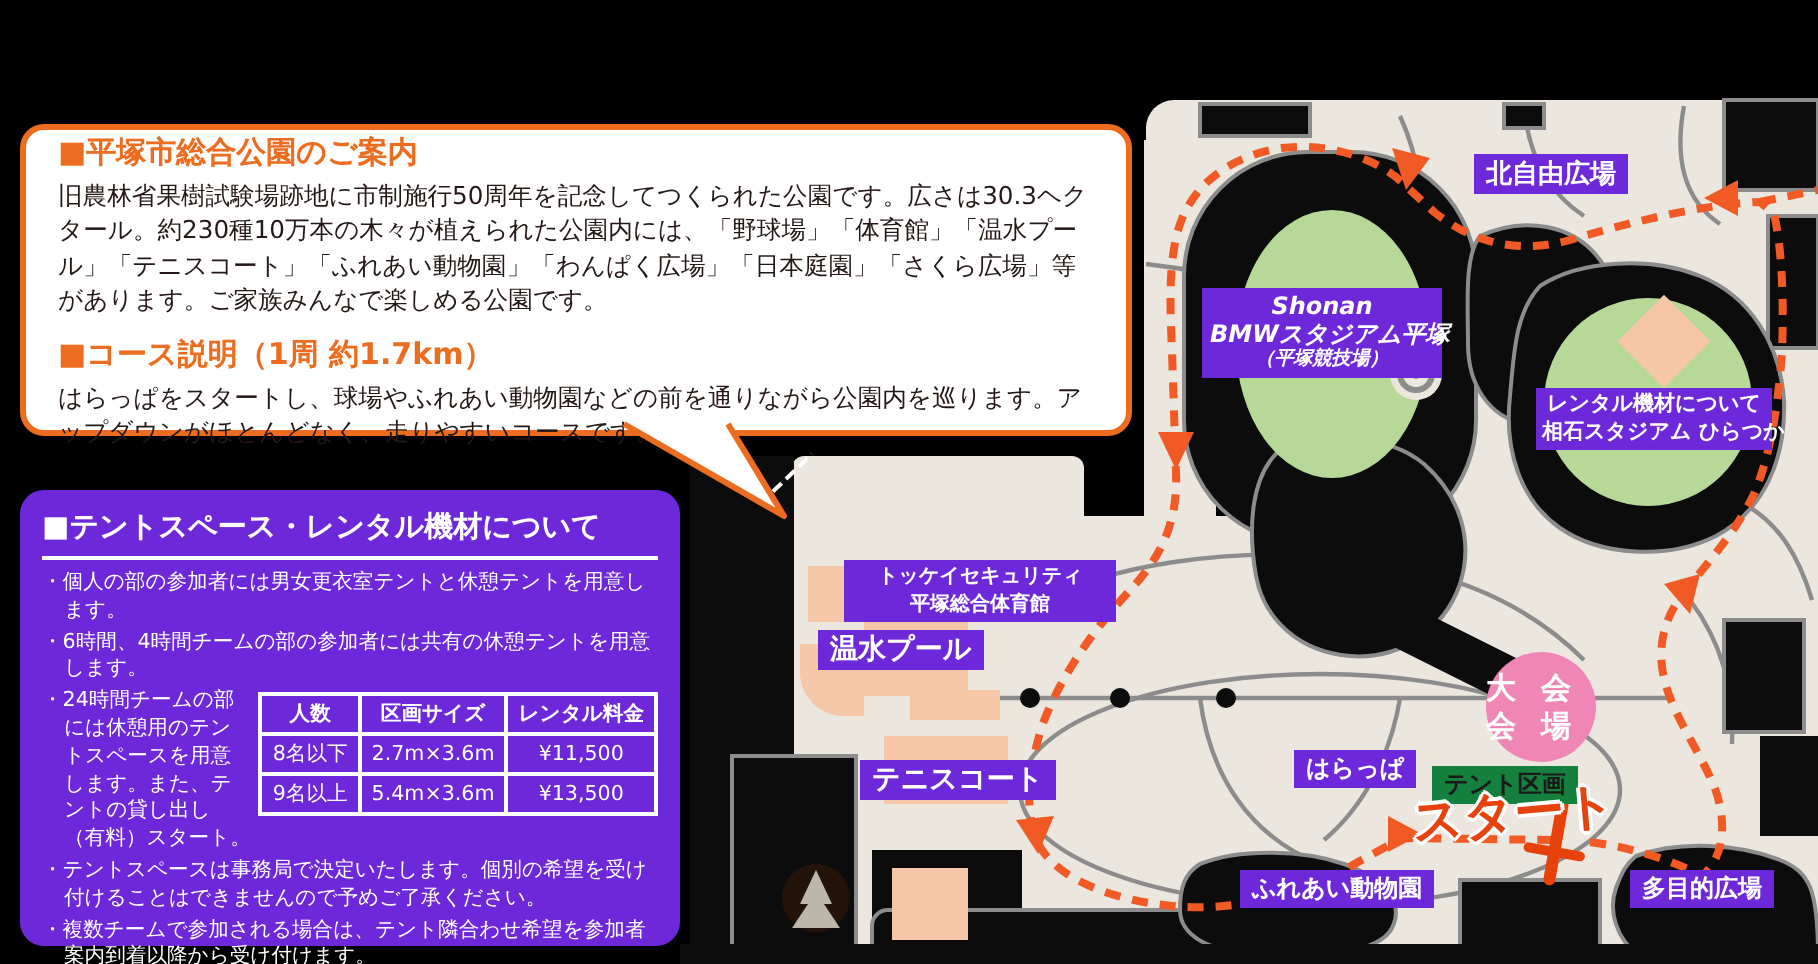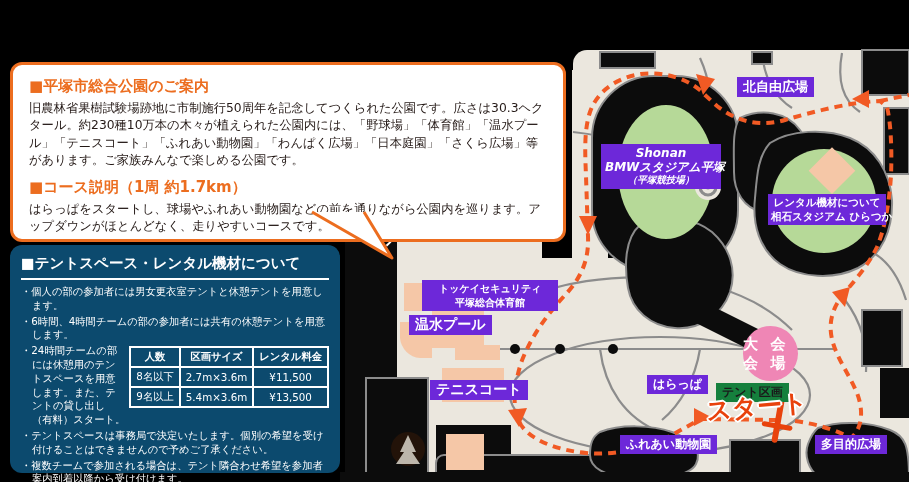--- a/index.html
+++ b/index.html
@@ -5,27 +5,27 @@
   html,body{margin:0;padding:0;background:#000;}
   .page{position:relative;width:909px;height:482px;background:#000;overflow:hidden;
         font-family:"DejaVu Sans",sans-serif;}
   
   .header-bar{position:absolute;left:9px;top:7px;width:891px;height:32px;background:#38b493;
               border-radius:9px;display:flex;align-items:center;justify-content:center;}
   .header-bar .title{color:#fff;font-size:20px;font-weight:bold;letter-spacing:2px;}
   
   .map-svg{position:absolute;left:0;top:0;z-index:1;}
   
-  .info-box{position:absolute;left:10px;top:62px;width:556px;height:180px;background:#fff;
-            border:3px solid #ec6d1f;border-radius:12px;z-index:4;padding:10px 16px;box-sizing:border-box;}
+  .info-box{position:absolute;left:10px;top:62px;width:556px;height:156px;background:#fff;
+            border:3px solid #ec6d1f;border-radius:12px;z-index:4;padding:0 16px;box-sizing:border-box;}
   .info-title{color:#ec6d1f;font-size:15px;font-weight:bold;margin:2px 0 4px 0;}
   .info-body{color:#231815;font-size:12.3px;line-height:1.42;margin:0 0 8px 0;}
   .callout-tail{position:absolute;left:0;top:0;z-index:3;}
   
-  .rental-box{position:absolute;left:10px;top:245px;width:330px;height:228px;background:#0c4a6e;
+  .rental-box{position:absolute;left:10px;top:245px;width:330px;height:228px;background:#6d28d9;
               border-radius:12px;z-index:4;padding:8px 11px;box-sizing:border-box;color:#fff;}
   .rental-title{font-size:14.5px;font-weight:bold;margin:1px 0 5px 0;}
   .rental-hr{border:none;border-top:2px solid #fff;margin:0 0 5px 0;}
   .rental-box p{margin:0 0 2px 0;font-size:10.3px;line-height:1.34;padding-left:11px;text-indent:-11px;}
   .rental-mid{overflow:hidden;}
   .rental-table{float:right;border-collapse:collapse;margin:2px 0 3px 7px;}
   .rental-table td,.rental-table th{border:2px solid #fff;color:#fff;font-size:10.3px;
        padding:2px 5px;text-align:center;white-space:nowrap;}
   .rental-table th{font-weight:bold;}
   

